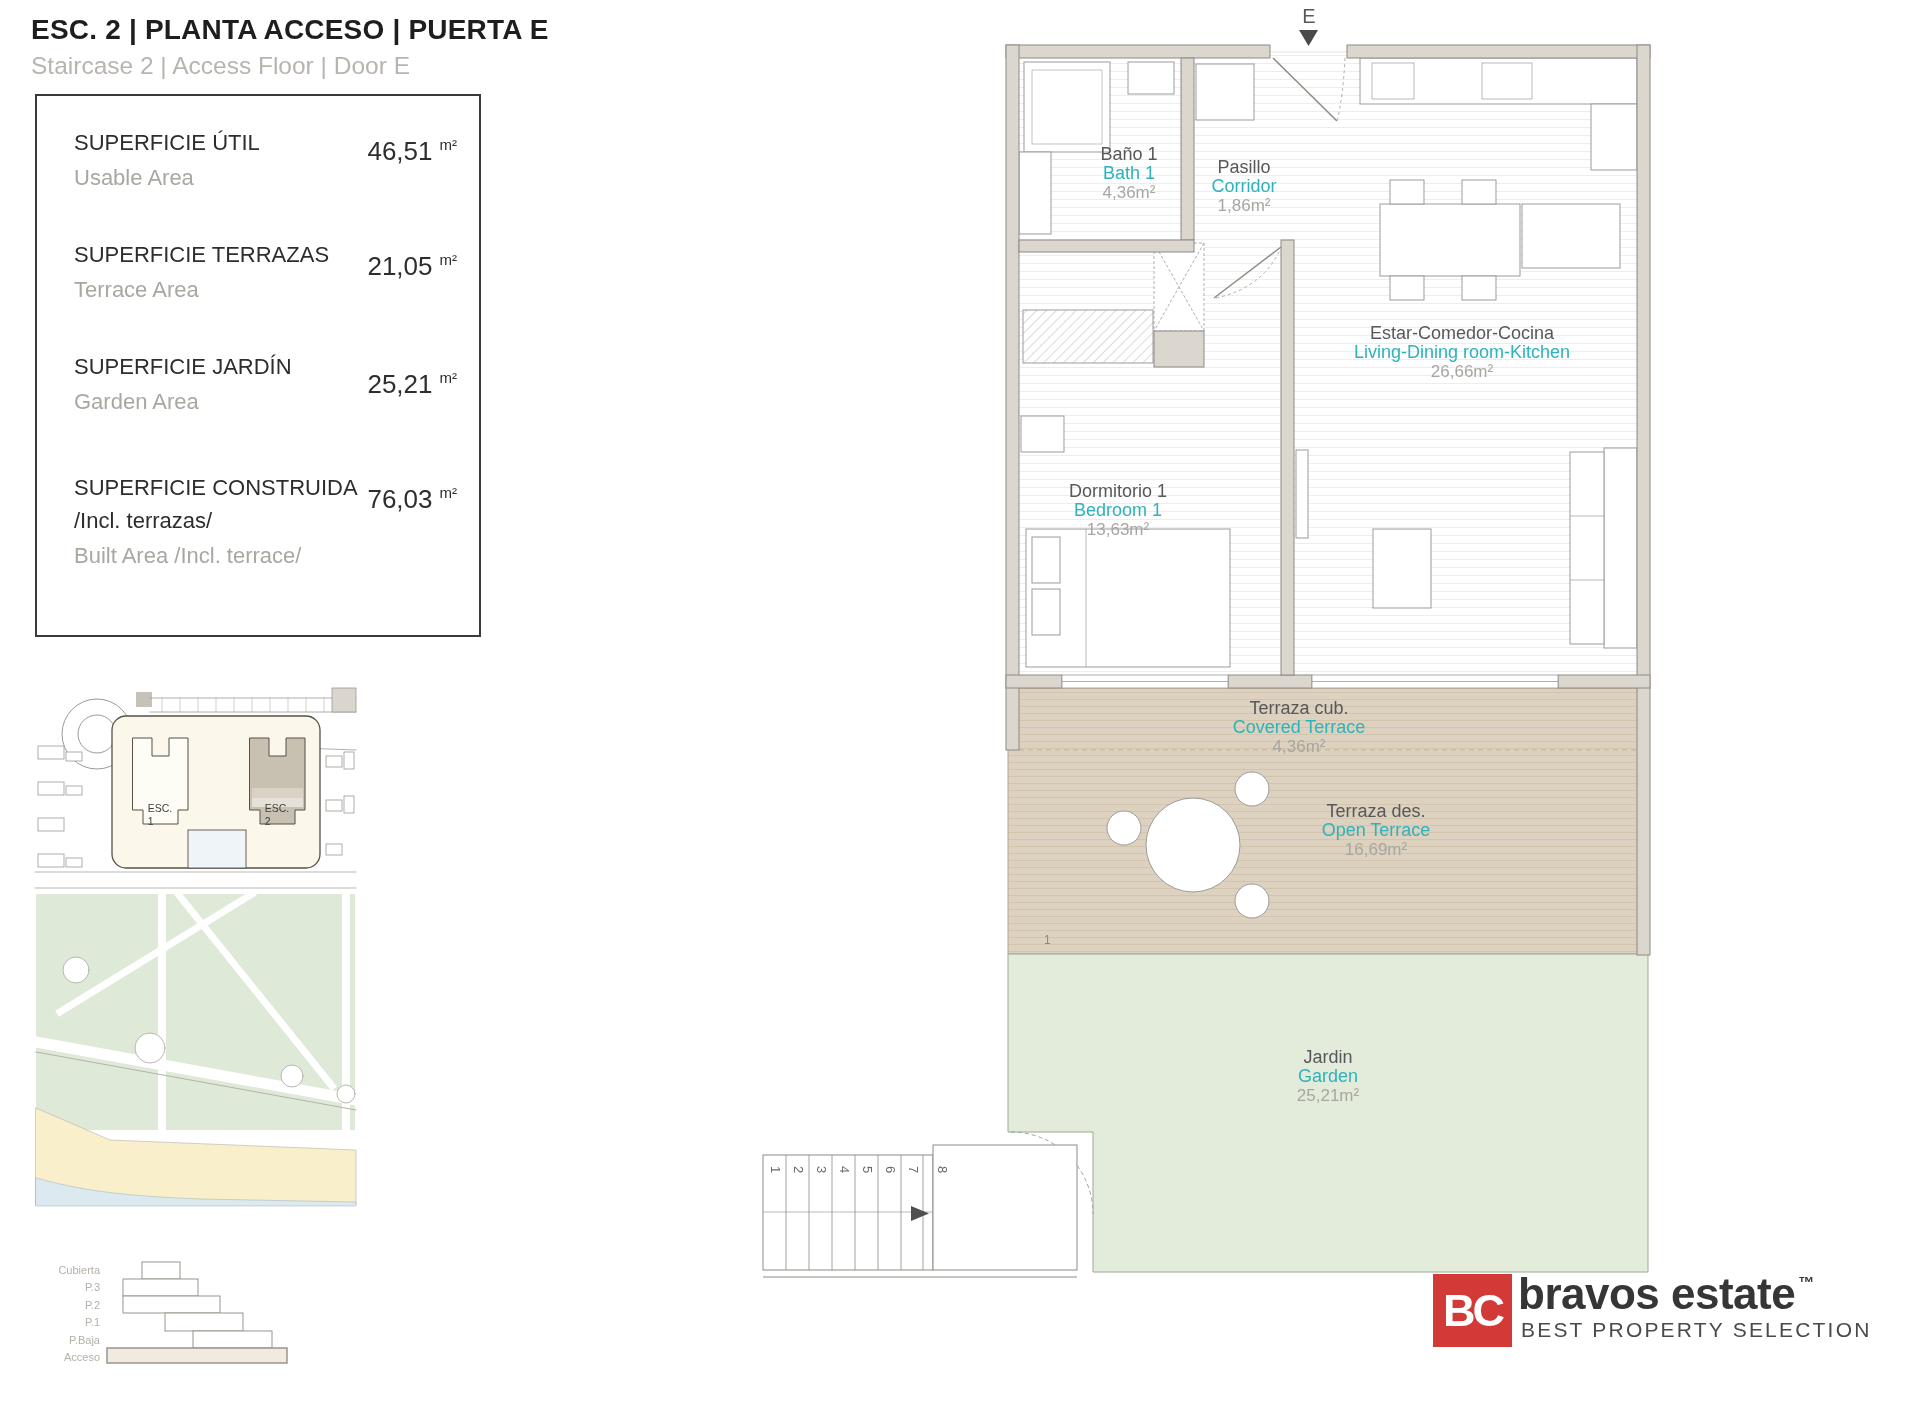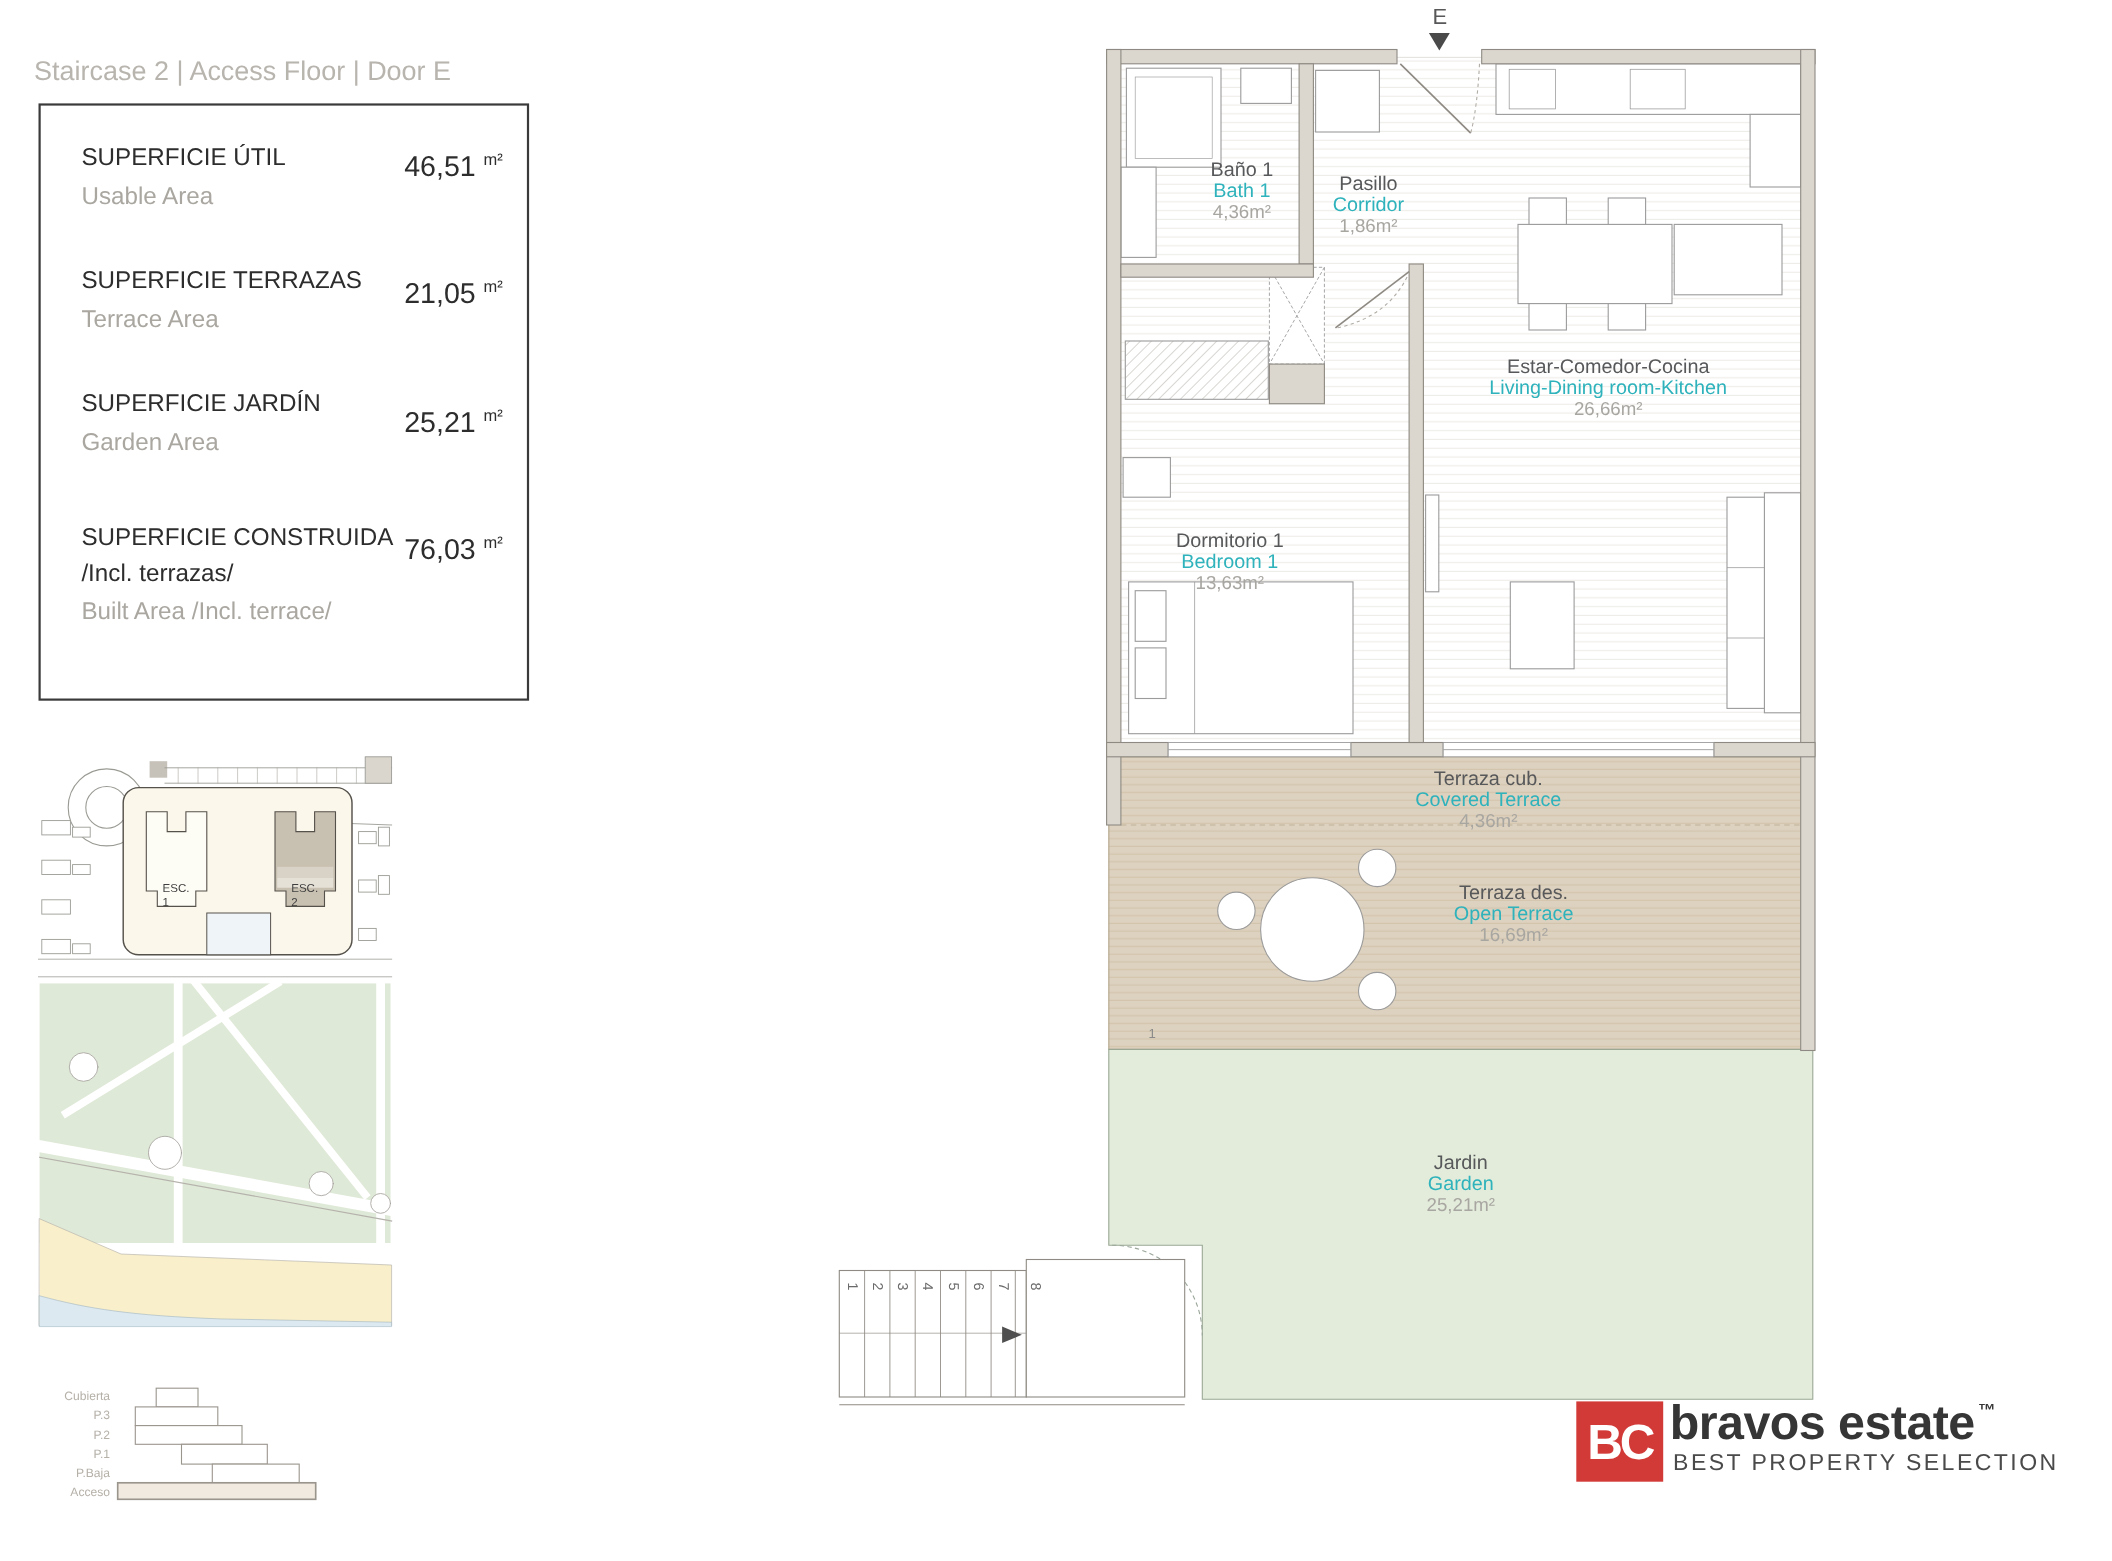--- a/index.html
+++ b/index.html
@@ -237,20 +237,21 @@
   <g fill="#ffffff" stroke="#9a958d" stroke-width="1">
     <rect x="142" y="1262" width="38" height="17"></rect>
     <rect x="123" y="1279" width="75" height="17"></rect>
     <rect x="123" y="1296" width="97" height="17"></rect>
     <rect x="165" y="1313" width="78" height="18"></rect>
     <rect x="193" y="1331" width="79" height="17"></rect>
     <rect x="107" y="1348" width="180" height="15" fill="#f1eae1" stroke-width="1.5"></rect>
   </g>
 </svg>
 
+<div class="abs title">ESC. 2 | PLANTA ACCESO | PUERTA E</div>
 <div class="abs subtitle">Staircase 2 | Access Floor | Door E</div>
 
 <div class="abs area-box">
   <div class="t-es" style="top:34px">SUPERFICIE ÚTIL</div>
   <div class="t-en" style="top:69px">Usable Area</div>
   <div class="t-val" style="top:40px"><span>46,51</span><span class="t-unit">m²</span></div>
 
   <div class="t-es" style="top:146px">SUPERFICIE TERRAZAS</div>
   <div class="t-en" style="top:181px">Terrace Area</div>
   <div class="t-val" style="top:155px"><span>21,05</span><span class="t-unit">m²</span></div>
@@ -278,21 +279,21 @@
 <div class="room-label" style="left:1462px;top:324px">
   <div class="es">Estar-Comedor-Cocina</div>
   <div class="en">Living-Dining room-Kitchen</div>
   <div class="ar">26,66m²</div>
 </div>
 <div class="room-label" style="left:1118px;top:482px">
   <div class="es">Dormitorio 1</div>
   <div class="en">Bedroom 1</div>
   <div class="ar">13,63m²</div>
 </div>
-<div class="room-label" style="left:1353px;top:699px">
+<div class="room-label" style="left:1299px;top:699px">
   <div class="es">Terraza cub.</div>
   <div class="en">Covered Terrace</div>
   <div class="ar">4,36m²</div>
 </div>
 <div class="room-label" style="left:1376px;top:802px">
   <div class="es">Terraza des.</div>
   <div class="en">Open Terrace</div>
   <div class="ar">16,69m²</div>
 </div>
 <div class="room-label" style="left:1328px;top:1048px">

